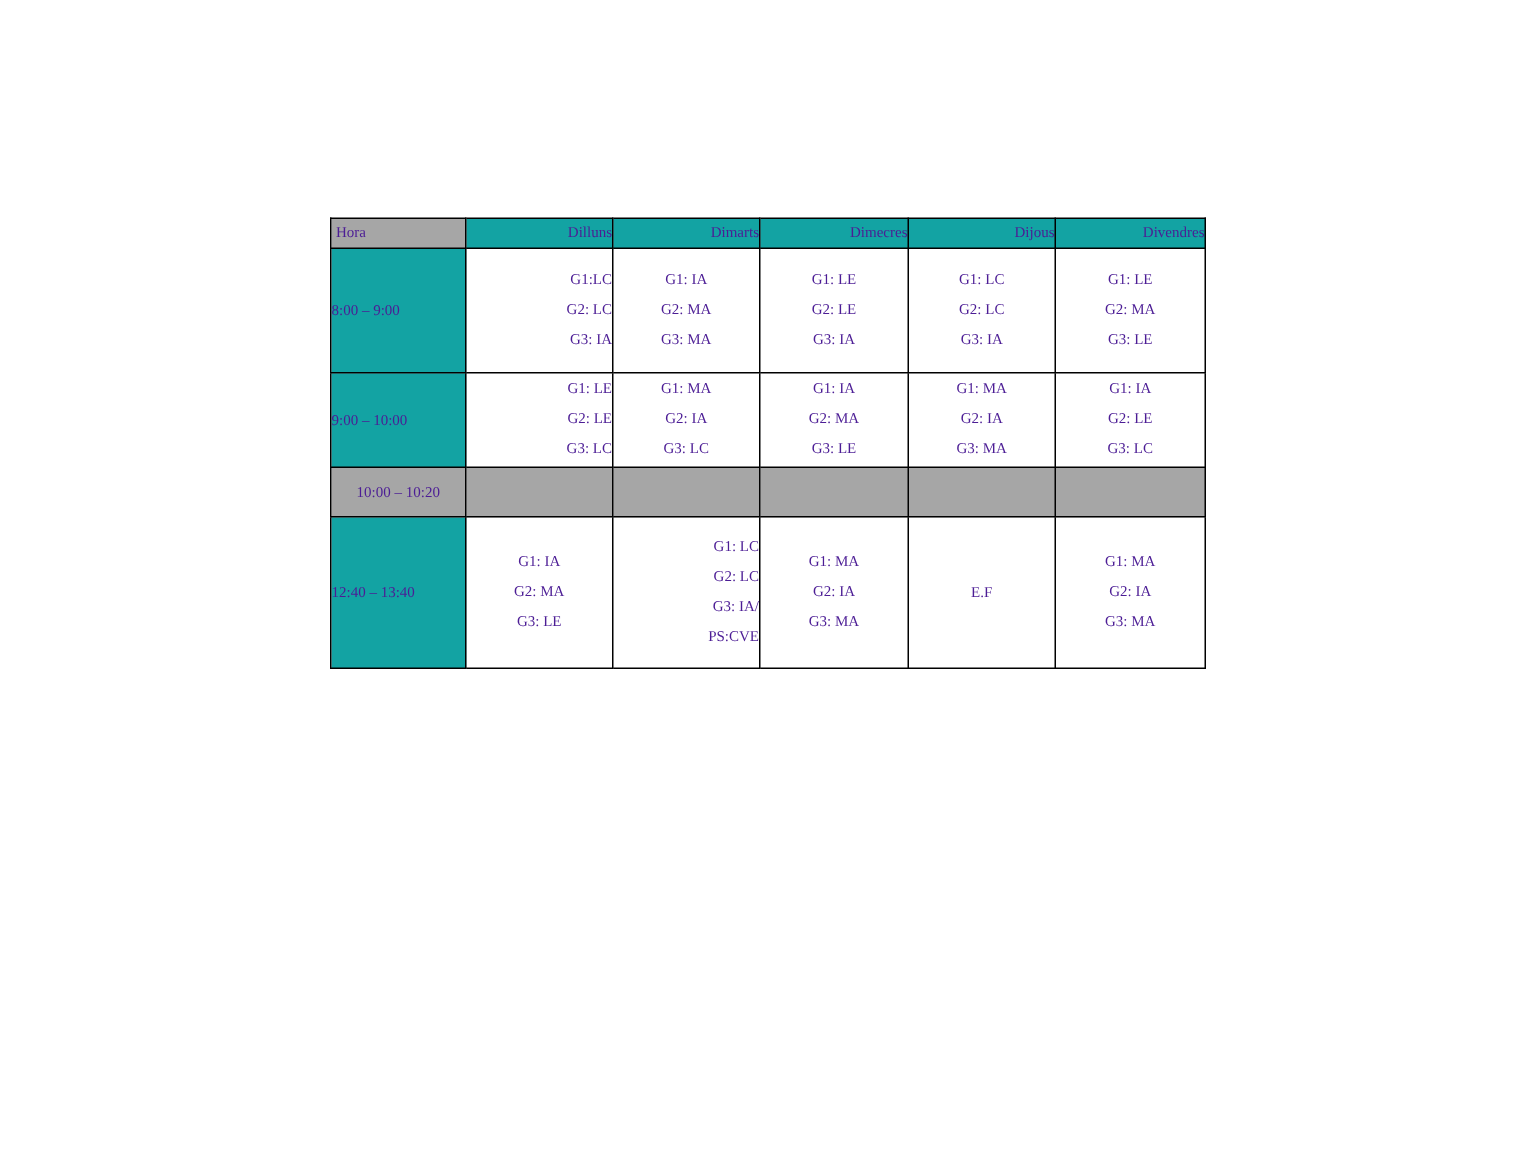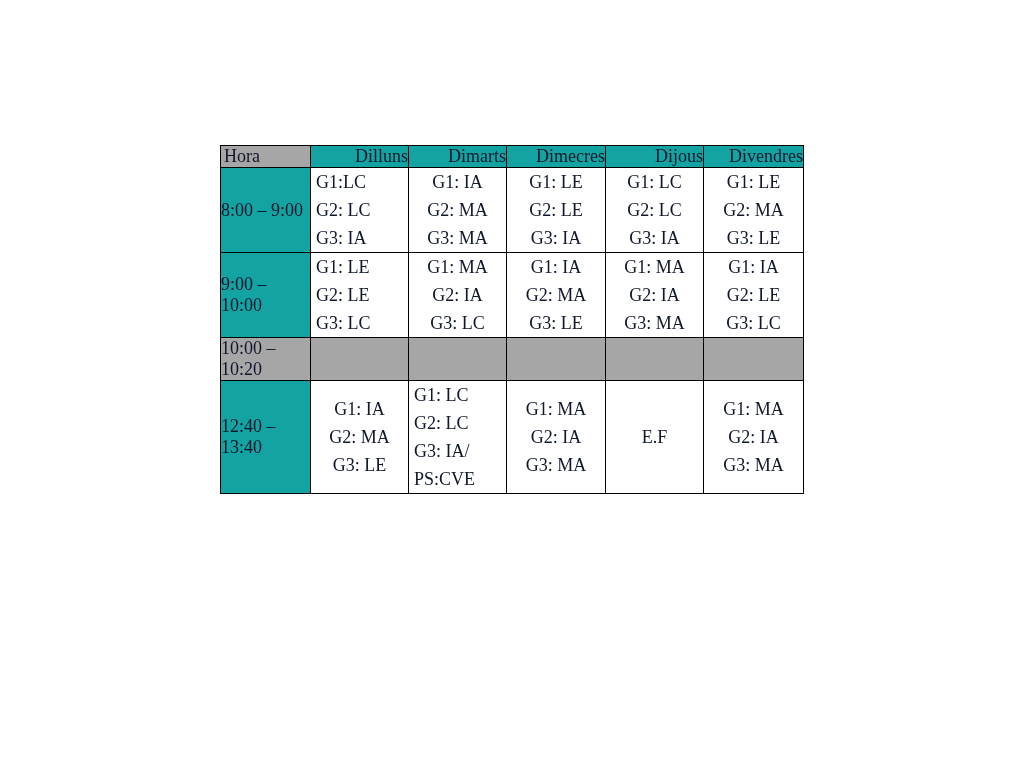--- a/index.html
+++ b/index.html
@@ -22,23 +22,23 @@
     border-collapse: collapse;
     table-layout: fixed;
     width: 584px;
     border: 1px solid #000000;
   }
 
   table.schedule td, table.schedule th {
     border: 1px solid #000000;
     padding: 0;
     vertical-align: middle;
-    font-size: 18px;
+    font-size: 10px;
     font-weight: normal;
-    color: #0f172a;
+    color: #4c1d95;
   }
 
   
   col.c-hora   { width: 90px; }
   col.c-day    { width: 98px; }
   col.c-day2   { width: 98px; }
   col.c-day3   { width: 99px; }
   col.c-day4   { width: 98px; }
   col.c-day5   { width: 100px; }
 
@@ -80,36 +80,37 @@
     text-align: left;
     padding-left: 3px;
   }
 
   .grp {
     display: block;
     line-height: 1.0;
     padding: 5px 0 5px 0;
   }
   .grp.lft {
-    text-align: left;
+    text-align: right;
     padding-left: 2px;
   }
 
   td.block {
     height: 82px;
   }
   td.block2 {
     height: 62px;
   }
   td.block3 {
     height: 100px;
   }
 
   td.single {
     height: 32px;
+    text-align: center;
   }
 
   .vtop { vertical-align: top; }
   .vbot { vertical-align: bottom; }
 </style>
 </head>
 <body>
 
 <div id="schedule-wrap">
   <table class="schedule">

